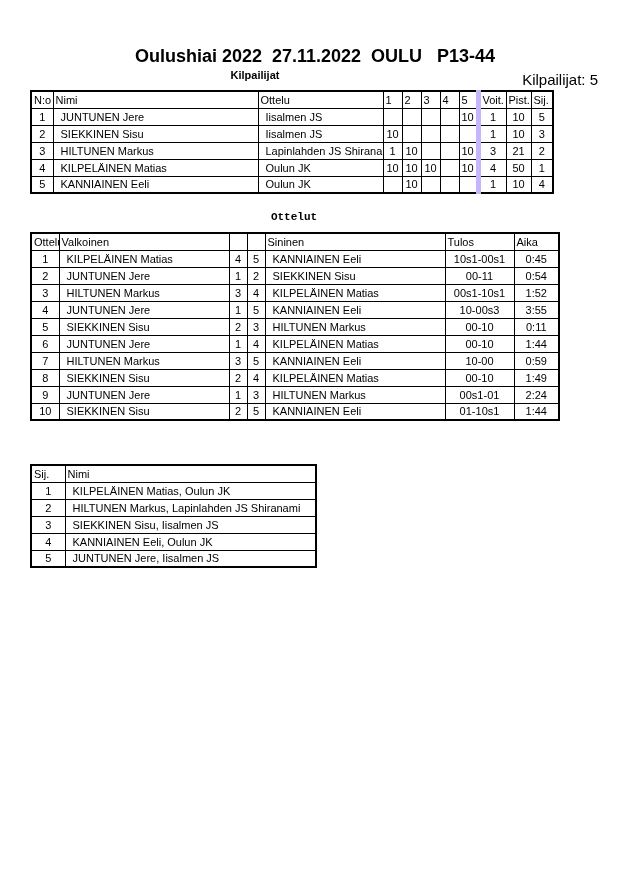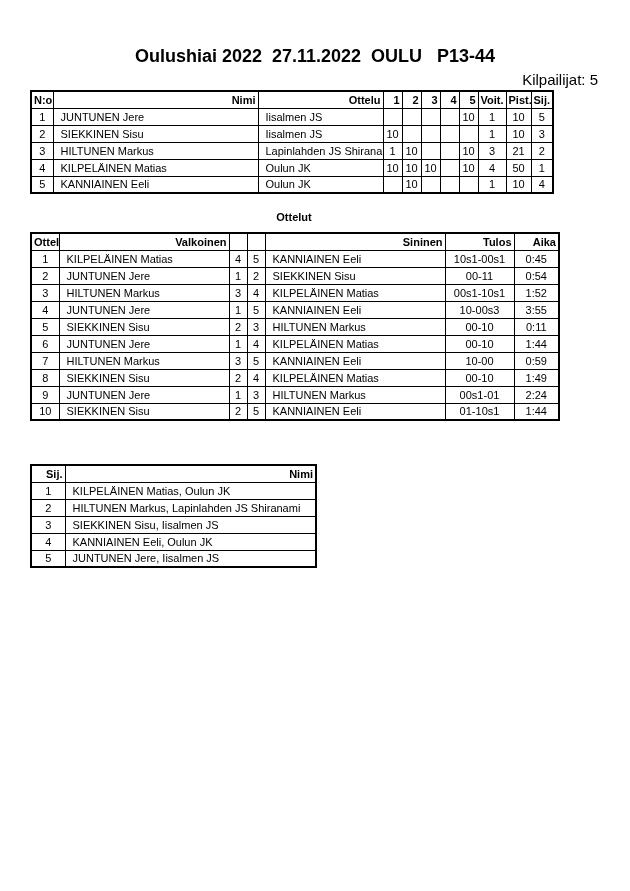--- a/index.html
+++ b/index.html
@@ -31,53 +31,55 @@
   .kilp-count {
     position: absolute;
     top: 71px; right: 32px;
     font-size: 15px;
   }
   .section-title {
     position: absolute;
     text-align: center;
     font-size: 11px;
     font-weight: bold;
+    font-family: Liberation Mono, monospace;
   }
   .section-ottelut  { top: 211px; left: 30px; width: 528px; }
   .section-tulokset { top: 443px; left: 30px; width: 285px; }
   table {
     position: absolute;
     border-collapse: collapse;
     table-layout: fixed;
     background: #ffffff;
   }
   table { border: 2px solid #000000; }
   th, td {
     border: 1px solid #000000;
     font-size: 11px;
     height: 17px;
     padding: 0 2px;
     overflow: hidden;
     white-space: nowrap;
     vertical-align: middle;
   }
-  th { font-weight: bold; text-align: right; }
+  th { font-weight: normal; text-align: left; }
   .c { text-align: center; }
   .l { text-align: left; padding-left: 7px; }
-  .thickL { border-left: 1px solid #c4b5fd; }
+  .thickL { border-left: 5px solid #c4b5fd; }
   #t-kilpailijat { top: 90px;  left: 30px; width: 522px; }
   #t-ottelut     { top: 232px; left: 30px; width: 528px; }
   #t-tulokset    { top: 464px; left: 30px; width: 285px; }
 </style>
 </head>
 <body>
 
 <div class="page">
 
   <div class="title">Oulushiai 2022  27.11.2022  OULU   P13-44</div>
+  <div class="kilp-label">Kilpailijat</div>
   <div class="kilp-count">Kilpailijat: 5</div>
 
   <table id="t-kilpailijat">
     <colgroup>
       <col style="width:22px">
         <col style="width:205px">
         <col style="width:125px">
       <col style="width:19px">
         <col style="width:19px">
         <col style="width:19px">

